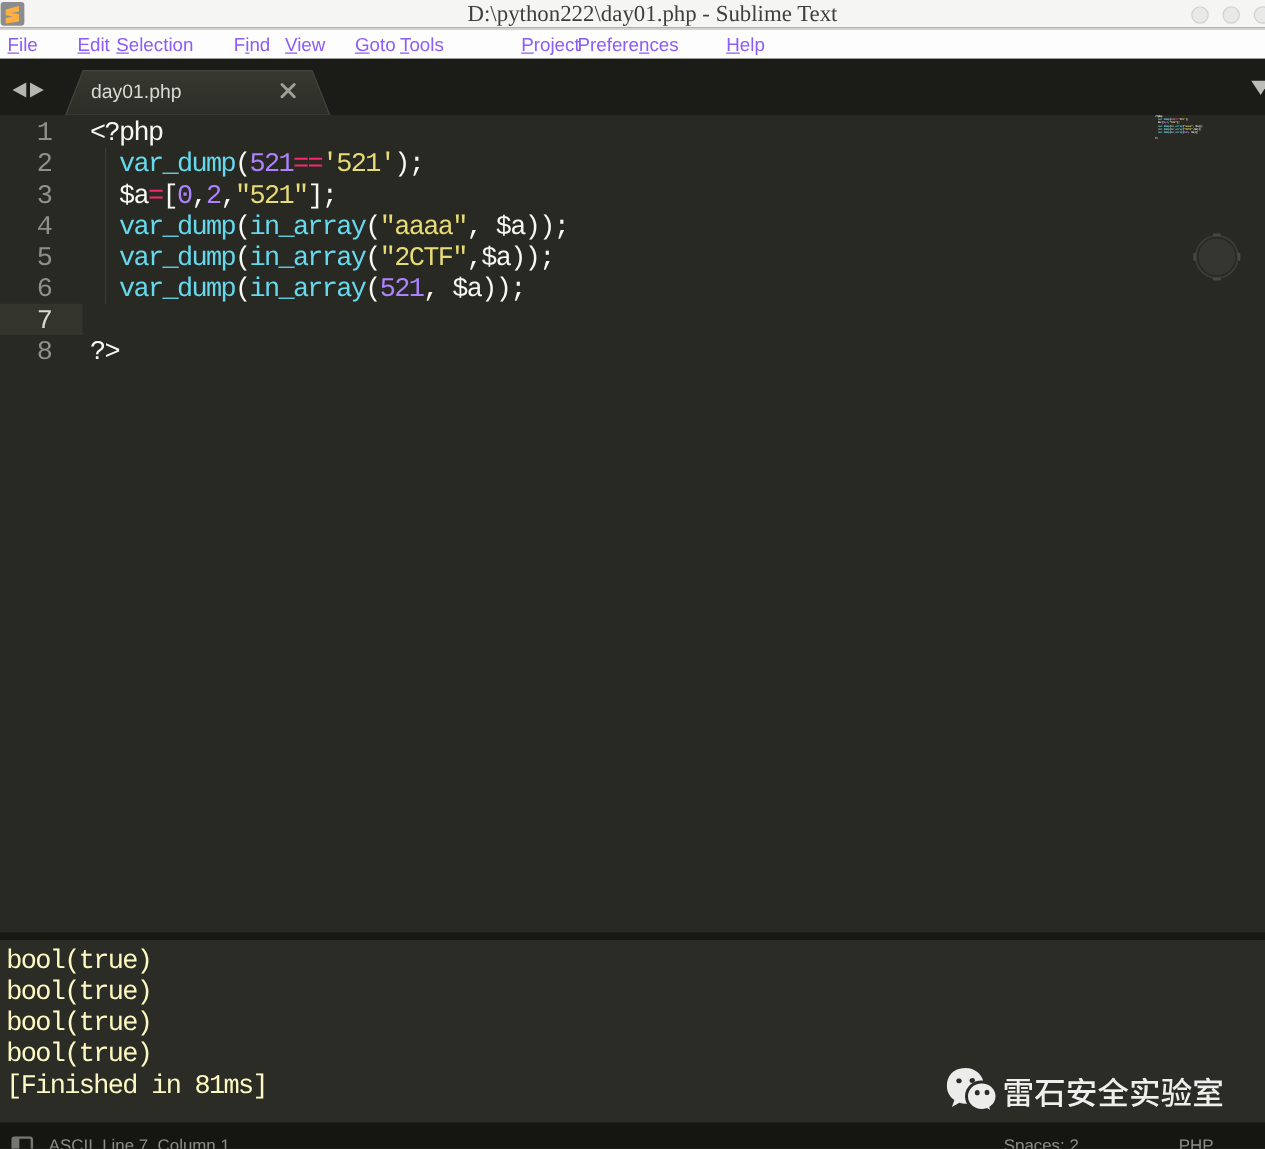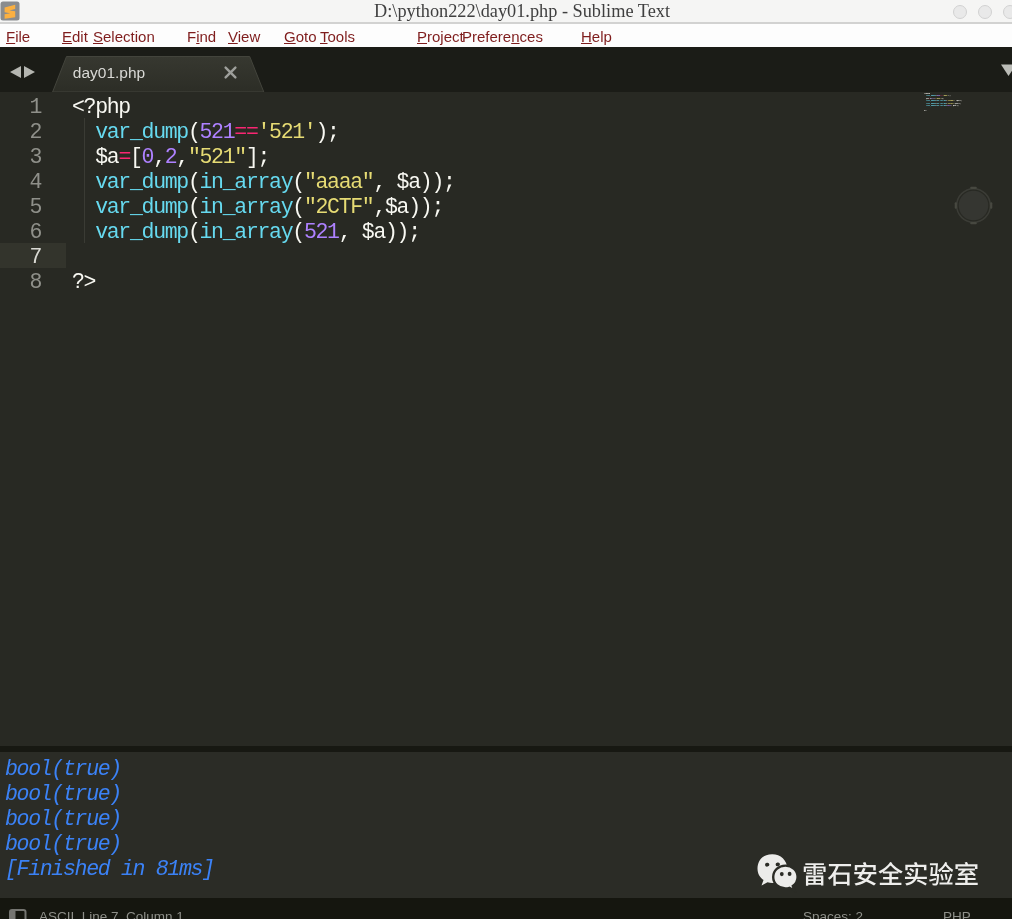--- a/index.html
+++ b/index.html
@@ -6,40 +6,40 @@
   body{width:1012px;height:919px;overflow:hidden;position:relative;background:#282923;
        font-family:"Liberation Sans",sans-serif;}
   .abs{position:absolute;}
   
   #titlebar{left:0;top:0;width:1012px;height:22px;background:#f5f5f4;}
   #titleline{left:0;top:22px;width:1012px;height:2px;background:#d2d2d1;}
   #title{left:0;top:1px;width:962px;text-align:center;font-family:"Liberation Serif",serif;
          font-size:18.3px;color:#3f3f3f;margin-left:41px;}
   .wbtn{top:5px;width:12px;height:12px;border-radius:50%;background:#e9e9e9;border:1px solid #d2d2d2;}
   
-  #menubar{left:0;top:24px;width:1012px;height:23px;background:#fdfdfd;font-size:15px;color:#7f1d1d;}
+  #menubar{left:0;top:24px;width:1012px;height:23px;background:#fdfdfd;font-size:15px;color:#8b5cf6;}
   .mi{position:absolute;top:4px;}
   .mi u{text-decoration:underline;}
   
   #tabbar{left:0;top:47px;width:1012px;height:45px;background:#1b1c17;}
   
   #editor{left:0;top:92px;width:1012px;height:654px;background:#282923;}
   #hl7{left:0;top:151px;width:66px;height:25px;background:#33342c;}
   .gut{position:absolute;left:0;width:41px;text-align:right;height:25px;line-height:25px;
        font-family:"Liberation Mono",monospace;font-size:21.5px;letter-spacing:-1.31px;color:#8f908a;}
   #code{left:72px;top:3px;font-family:"Liberation Mono",monospace;font-size:21.5px;letter-spacing:-1.31px;line-height:25px;
         color:#f8f8f2;white-space:pre;}
   .c{color:#66d9ef}.p{color:#f92672}.n{color:#ae81ff}.s{color:#e6db74}
   #guide{left:84px;top:26px;width:1px;height:125px;background:#3a3b34;}
   #minimap{left:924px;top:0px;transform:scale(0.1);transform-origin:0 0;}
   
   #sep{left:0;top:746px;width:1012px;height:6px;background:#171812;}
   #panel{left:0;top:752px;width:1012px;height:146px;background:#2b2c26;}
   #out{left:5px;top:5px;font-family:"Liberation Mono",monospace;font-size:21.5px;letter-spacing:-1.31px;line-height:25px;
-       color:#3b82f6;white-space:pre;font-style:italic;}
+       color:#fef9c3;white-space:pre;}
   
   #status{left:0;top:898px;width:1012px;height:21px;background:#15160f;color:#8e8f89;font-size:13.5px;}
 </style>
 </head>
 <body>
 <div class="abs" id="titlebar"></div>
 <div class="abs" id="titleline"></div>
 <div class="abs" id="title">D:\python222\day01.php - Sublime Text</div>
 <svg class="abs" style="left:0;top:1px" width="20" height="20" viewBox="0 0 20 20">
   <rect x="0.5" y="0.5" width="19" height="19" rx="2.5" fill="#8a8c8e"></rect>

